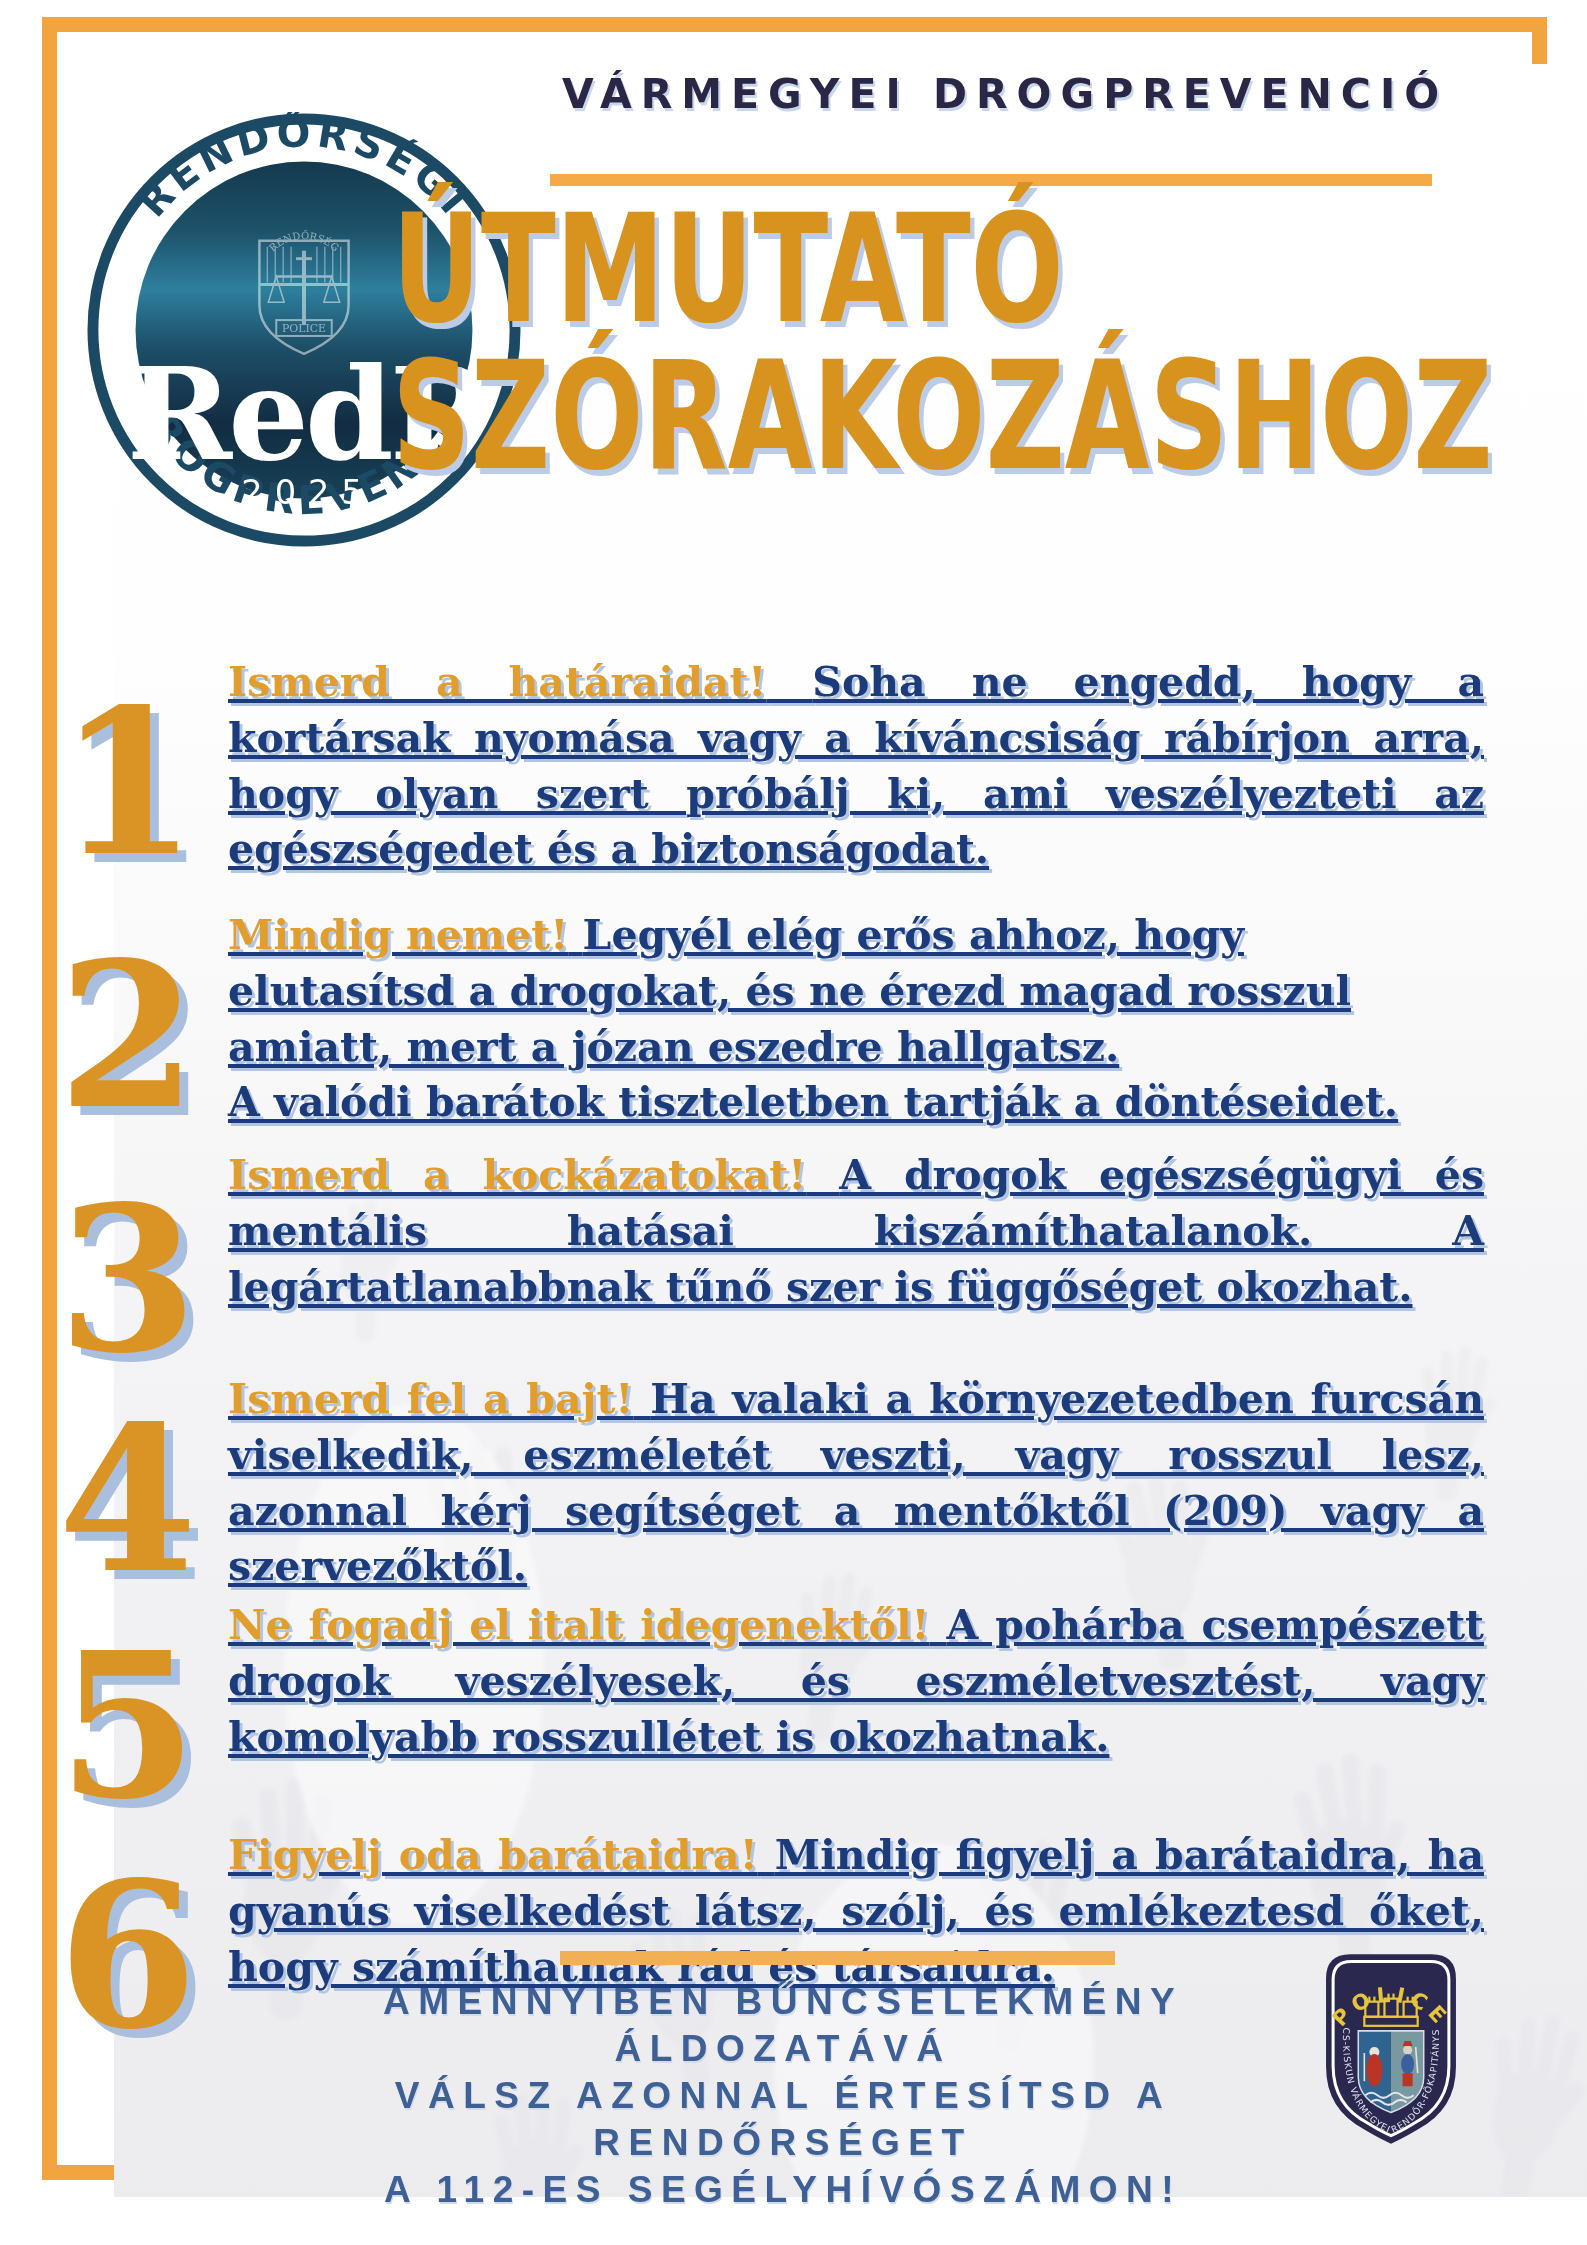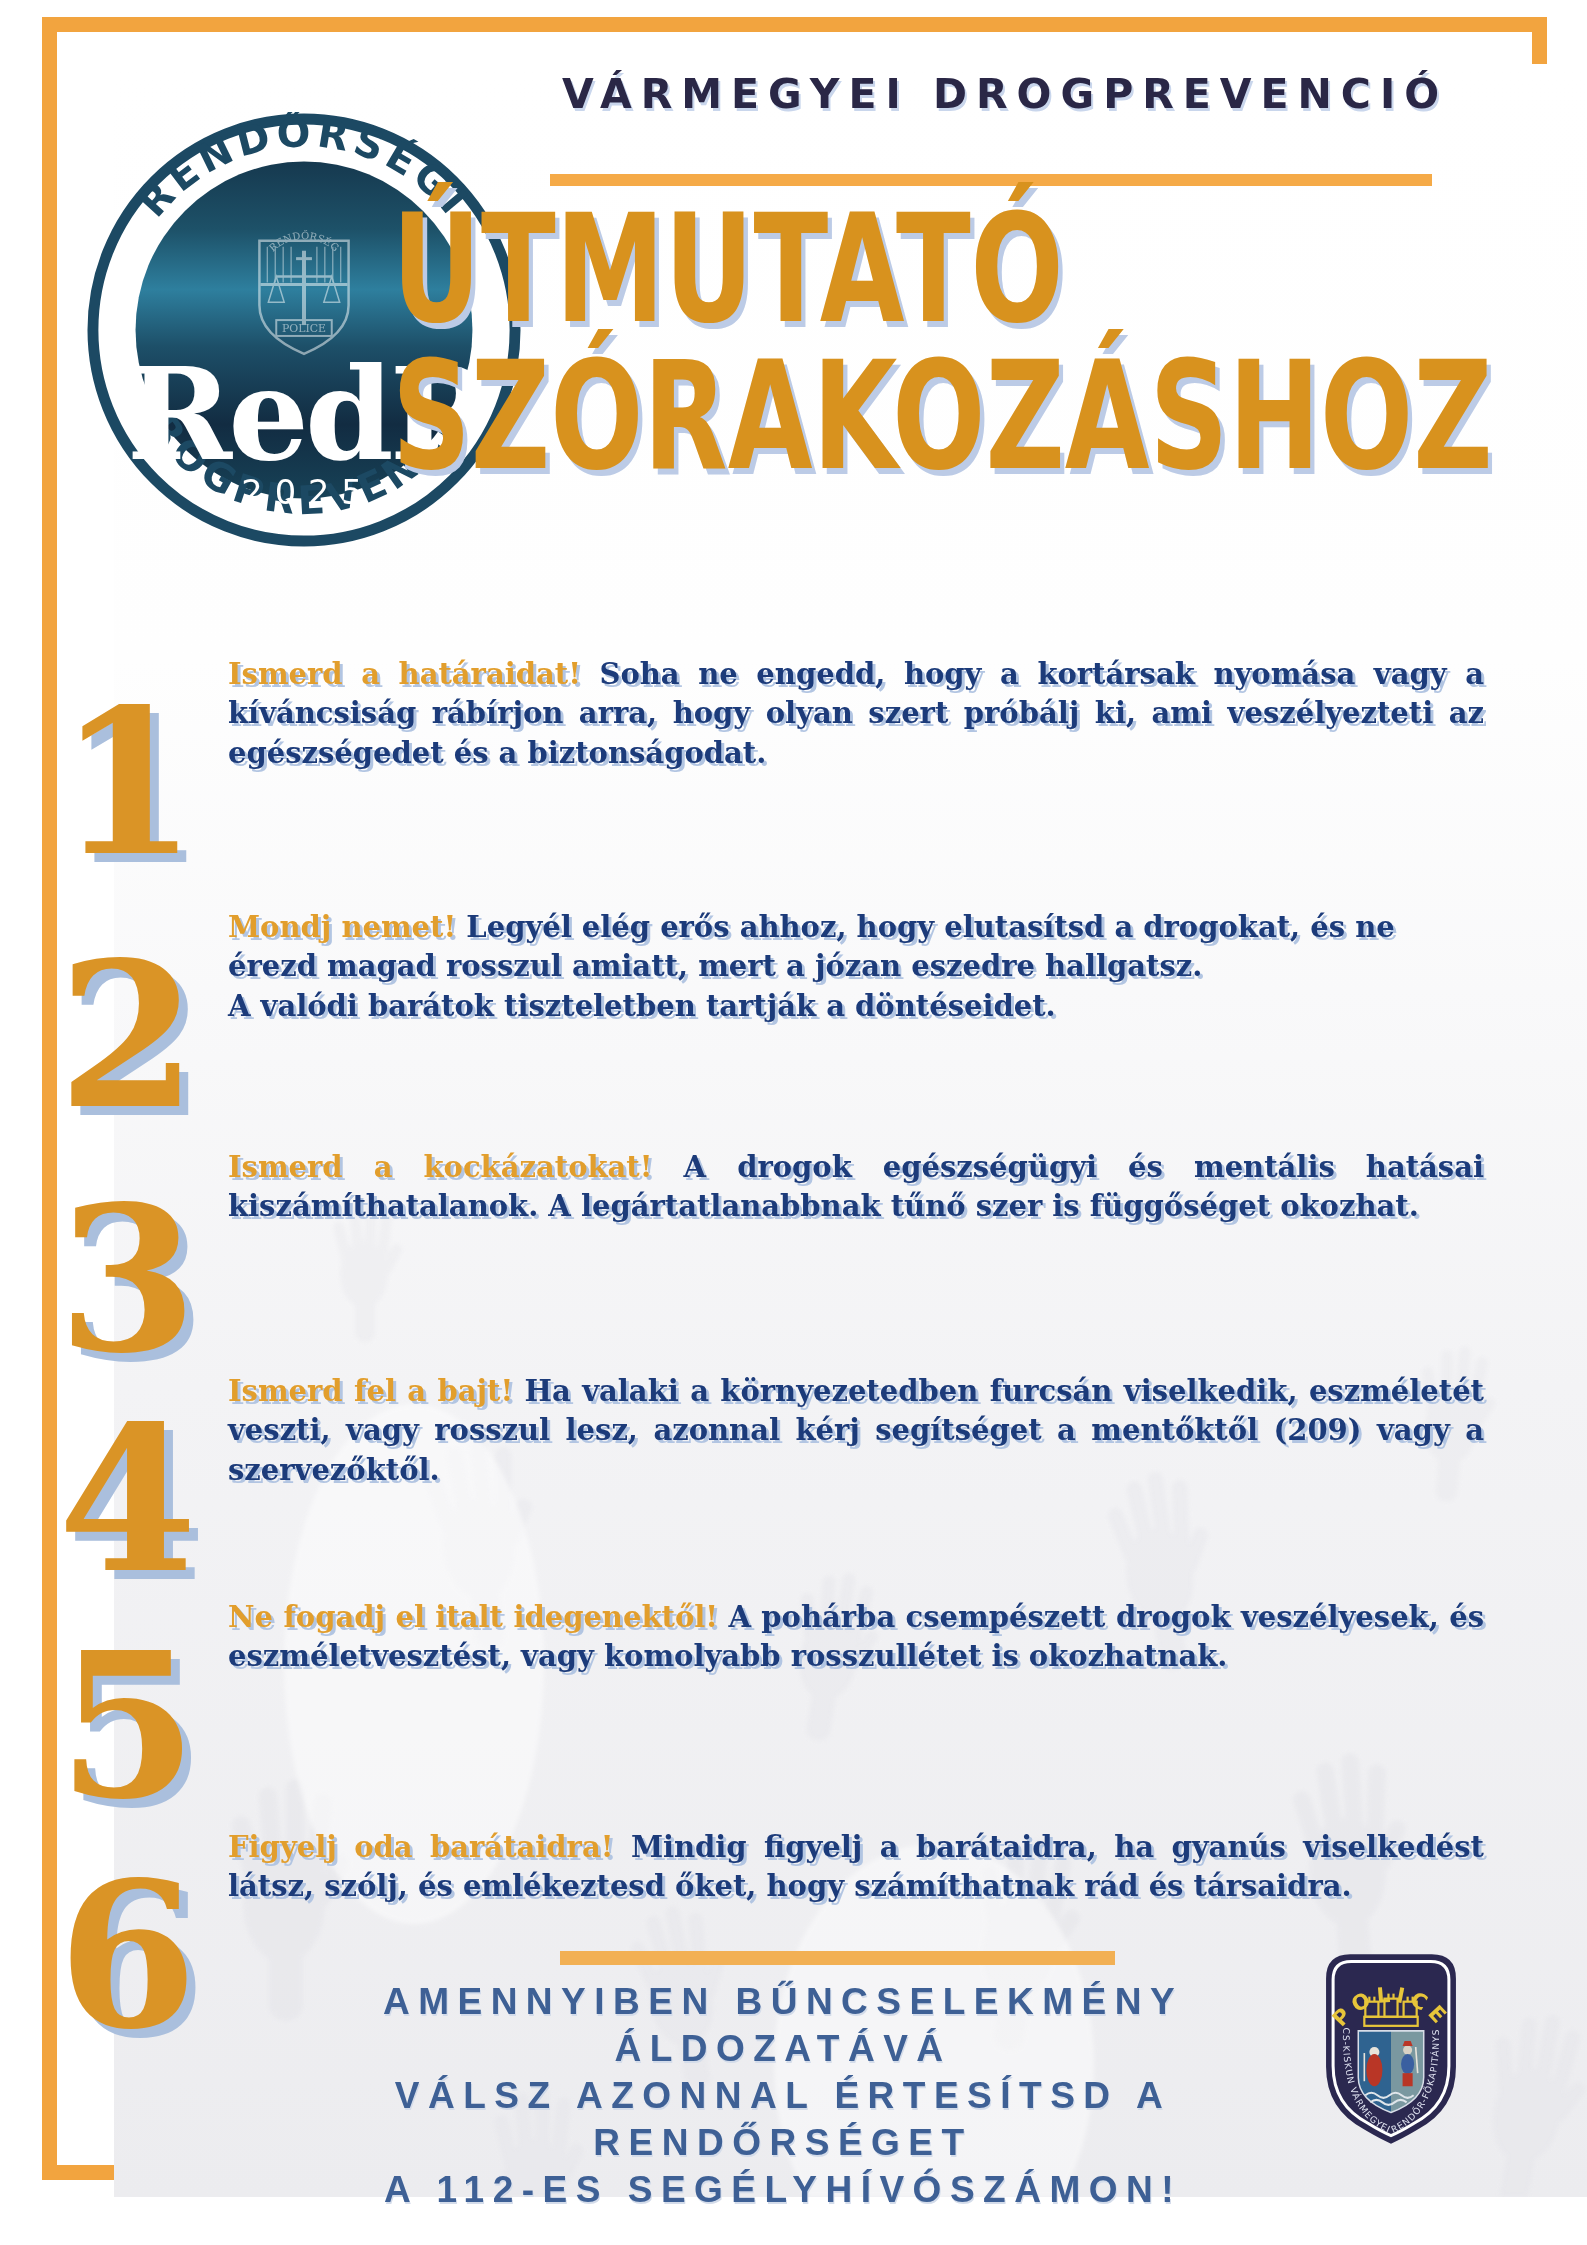--- a/index.html
+++ b/index.html
@@ -27,22 +27,22 @@
          font-family:"DejaVu Sans",sans-serif;font-weight:700;color:#D8921E;}
   .title-line{height:147px;line-height:147px;font-size:150px;white-space:nowrap;}
   .title-line>span{display:inline-block;transform:scaleX(.73);transform-origin:0 62%;
          text-shadow:6px 6px 0 #bccbe6;}
 
   
   .num{position:absolute;left:58px;width:132px;text-align:center;
        font-family:"DejaVu Serif",serif;font-weight:700;font-size:200px;line-height:200px;
        color:#DA9426;text-shadow:9px 9px 0 #aabfdd;}
   .item{position:absolute;left:228px;width:1256px;
-        font-family:"DejaVu Serif",serif;font-weight:700;font-size:29px;line-height:1.36;
-        color:#1C3B7A;text-shadow:3px 3px 0 #b2c5e2;}
+        font-family:"DejaVu Serif",serif;font-weight:700;font-size:41px;line-height:1.36;
+        color:#1C3B7A;text-shadow:3px 3px 0 #b2c5e2;text-decoration:underline;}
   .item p{margin:0;text-align:justify;}
   .item.left p{text-align:left;}
   .lead{color:#E29E2C;}
   .block2{display:block;}
 
   
   .divider{position:absolute;left:560px;top:1951px;width:555px;height:14px;background:#F2B054;}
   .footer{position:absolute;left:228px;top:1978px;width:1110px;
           font-family:"Liberation Sans",sans-serif;font-weight:700;font-size:37px;
           line-height:47px;letter-spacing:8.5px;color:#3E6095;text-shadow:1px 2px 0 #d4dcea;text-align:center;}
@@ -146,21 +146,21 @@
 </div>
 
 <div class="num" style="top:683px">1</div>
 <div class="item" style="top:655px">
   <p><span class="lead">Ismerd a határaidat!</span>
      <span>Soha ne engedd, hogy a kortársak nyomása vagy a kíváncsiság rábírjon arra, hogy olyan szert próbálj ki, ami veszélyezteti az egészségedet és a biztonságodat.</span></p>
 </div>
 
 <div class="num" style="top:936px">2</div>
 <div class="item left" style="top:908px">
-  <p><span class="lead">Mondj nemet!</span>
+  <p><span class="lead">Mindig nemet!</span>
      <span>Legyél elég erős ahhoz, hogy elutasítsd a drogokat, és ne érezd magad rosszul amiatt, mert a józan eszedre hallgatsz.</span>
      <span class="block2">A valódi barátok tiszteletben tartják a döntéseidet.</span></p>
 </div>
 
 <div class="num" style="top:1180px">3</div>
 <div class="item" style="top:1148px">
   <p><span class="lead">Ismerd a kockázatokat!</span>
      <span>A drogok egészségügyi és mentális hatásai kiszámíthatalanok. A legártatlanabbnak tűnő szer is függőséget okozhat.</span></p>
 </div>
 

